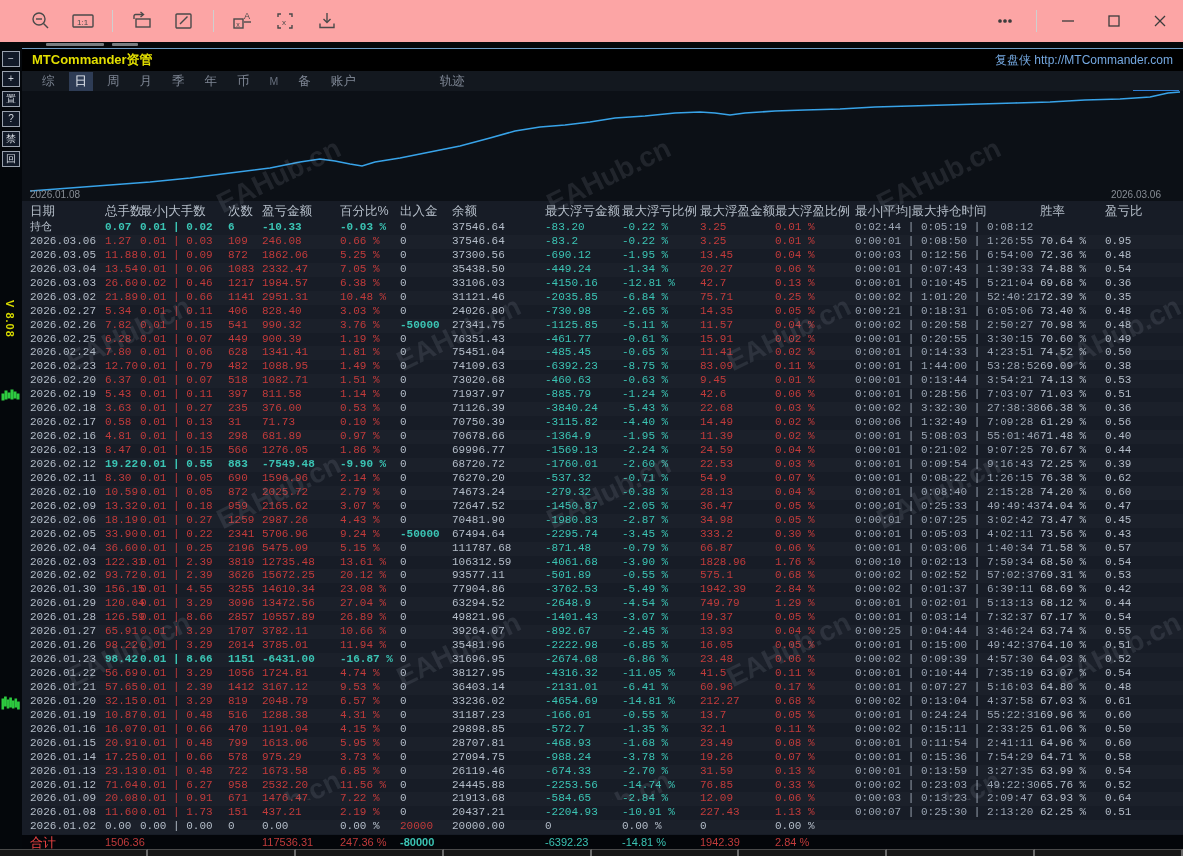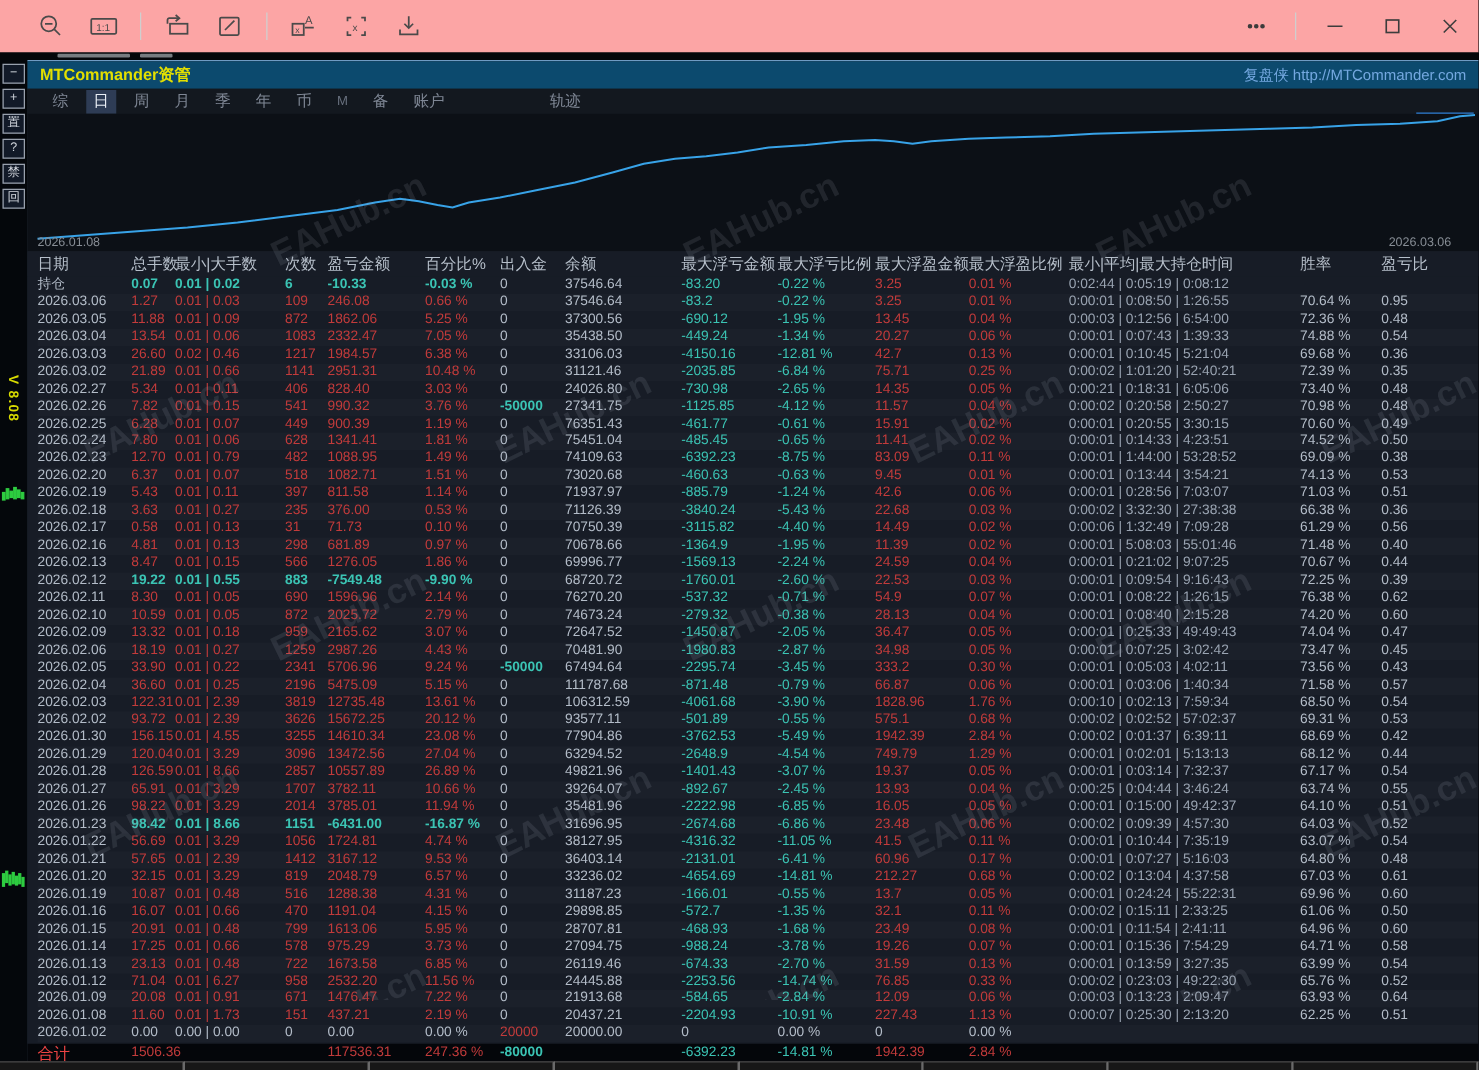--- a/index.html
+++ b/index.html
@@ -26,41 +26,41 @@
   .rail{position:absolute;top:48px;left:0;width:22px;height:801px;background:#04070b;border-right:1px solid #202a38;}
   .rail-icon{width:16px;height:14px;border:1px solid #99a1ad;color:#d3d8df;font-size:10px;line-height:13px;
     text-align:center;margin:3px auto 4px;background:#121a28;cursor:pointer;overflow:hidden;}
   .rail-version{position:absolute;top:252px;left:4px;color:#d8db00;font-size:11px;font-weight:bold;
     writing-mode:vertical-rl;letter-spacing:1px;}
   .rail-candles{position:absolute;left:1px;}
 
   
   .panel{position:absolute;top:48px;left:22px;width:1161px;height:801px;background:#171c26;
     border-top:1px solid #6f9cc4;box-sizing:border-box;}
-  .ptitle{height:22px;display:flex;align-items:center;padding:0 10px;background:#0c4a6e;}
+  .ptitle{height:22px;display:flex;align-items:center;padding:0 10px;background:#000000;}
   .ptitle .t{color:#e3df00;font-weight:bold;font-size:13px;}
   .ptitle .lnk{margin-left:auto;color:#74a8e0;font-size:12px;text-decoration:none;cursor:pointer;}
   .ptabs{height:20px;display:flex;align-items:center;padding-left:14px;background:#13181f;
     color:#7f8795;font-size:12.5px;position:relative;}
   .ptab{padding:1px 6px;margin-right:8px;cursor:pointer;}
   .ptab.sel{background:#2e3c55;color:#e8edf4;}
   .ptab.dim{font-size:10.5px;color:#68707e;}
   .ptab.track{margin-left:64px;}
   .tabs-line{position:absolute;right:4px;bottom:-1px;width:46px;height:2px;background:#2f7fd6;}
 
   
   .chart{position:absolute;top:42px;left:0;width:1161px;height:110px;background:#0c1016;}
   .ch-label{position:absolute;bottom:1px;font-size:10px;color:#878d95;}
   .ch-label.l{left:8px;} .ch-label.r{right:22px;}
 
   
   .grid{display:grid;grid-template-columns:75px 35px 88px 34px 78px 60px 52px 93px 77px 78px 75px 80px 185px 65px 1fr;}
   .thead{position:absolute;top:152px;left:0;width:1161px;height:20px;align-items:center;
     color:#b6bfca;font-size:12.5px;background:#171c26;padding-left:8px;box-sizing:border-box;white-space:nowrap;}
-  .tbody{position:absolute;top:172px;left:0;width:1161px;height:614px;padding-left:8px;box-sizing:border-box;}
+  .tbody{position:absolute;top:172px;left:0;width:1161px;height:614px;padding-left:8px;box-sizing:border-box;font-family:Liberation Mono, monospace;}
   .trow{height:13.95px;line-height:13.95px;font-size:11px;white-space:nowrap;cursor:default;}
   .trow:nth-child(even){background:rgba(255,255,255,0.018);}
   .ttotal{position:absolute;top:786px;left:0;width:1161px;height:15px;line-height:15px;background:#04060a;
     font-size:11px;padding-left:8px;box-sizing:border-box;white-space:nowrap;}
   .ttotal .lab{font-size:13px;color:#ef4444;}
   .c-red{color:#c23b3b}
   .c-cyan{color:#3bc4b4}
   .b{font-weight:bold}
   .c-gray{color:#b4bdc9}
   .c-date{color:#b4bdc9}
@@ -368,21 +368,21 @@
         <div class="trow grid">
           <div class="c-date">2026.02.26</div>
           <div class="c-red">7.82</div>
           <div class="c-red">0.01 | 0.15</div>
           <div class="c-red">541</div>
           <div class="c-red">990.32</div>
           <div class="c-red">3.76 %</div>
           <div class="c-cyan b">-50000</div>
           <div class="c-gray">27341.75</div>
           <div class="c-cyan">-1125.85</div>
-          <div class="c-cyan">-4.12 %</div>
+          <div class="c-cyan">-5.11 %</div>
           <div class="c-red">11.57</div>
           <div class="c-red">0.04 %</div>
           <div class="c-time">0:00:02 | 0:20:58 | 2:50:27</div>
           <div class="c-gray">70.98 %</div>
           <div class="c-gray">0.48</div>
         </div>
         <div class="trow grid">
           <div class="c-date">2026.02.25</div>
           <div class="c-red">6.28</div>
           <div class="c-red">0.01 | 0.07</div>

